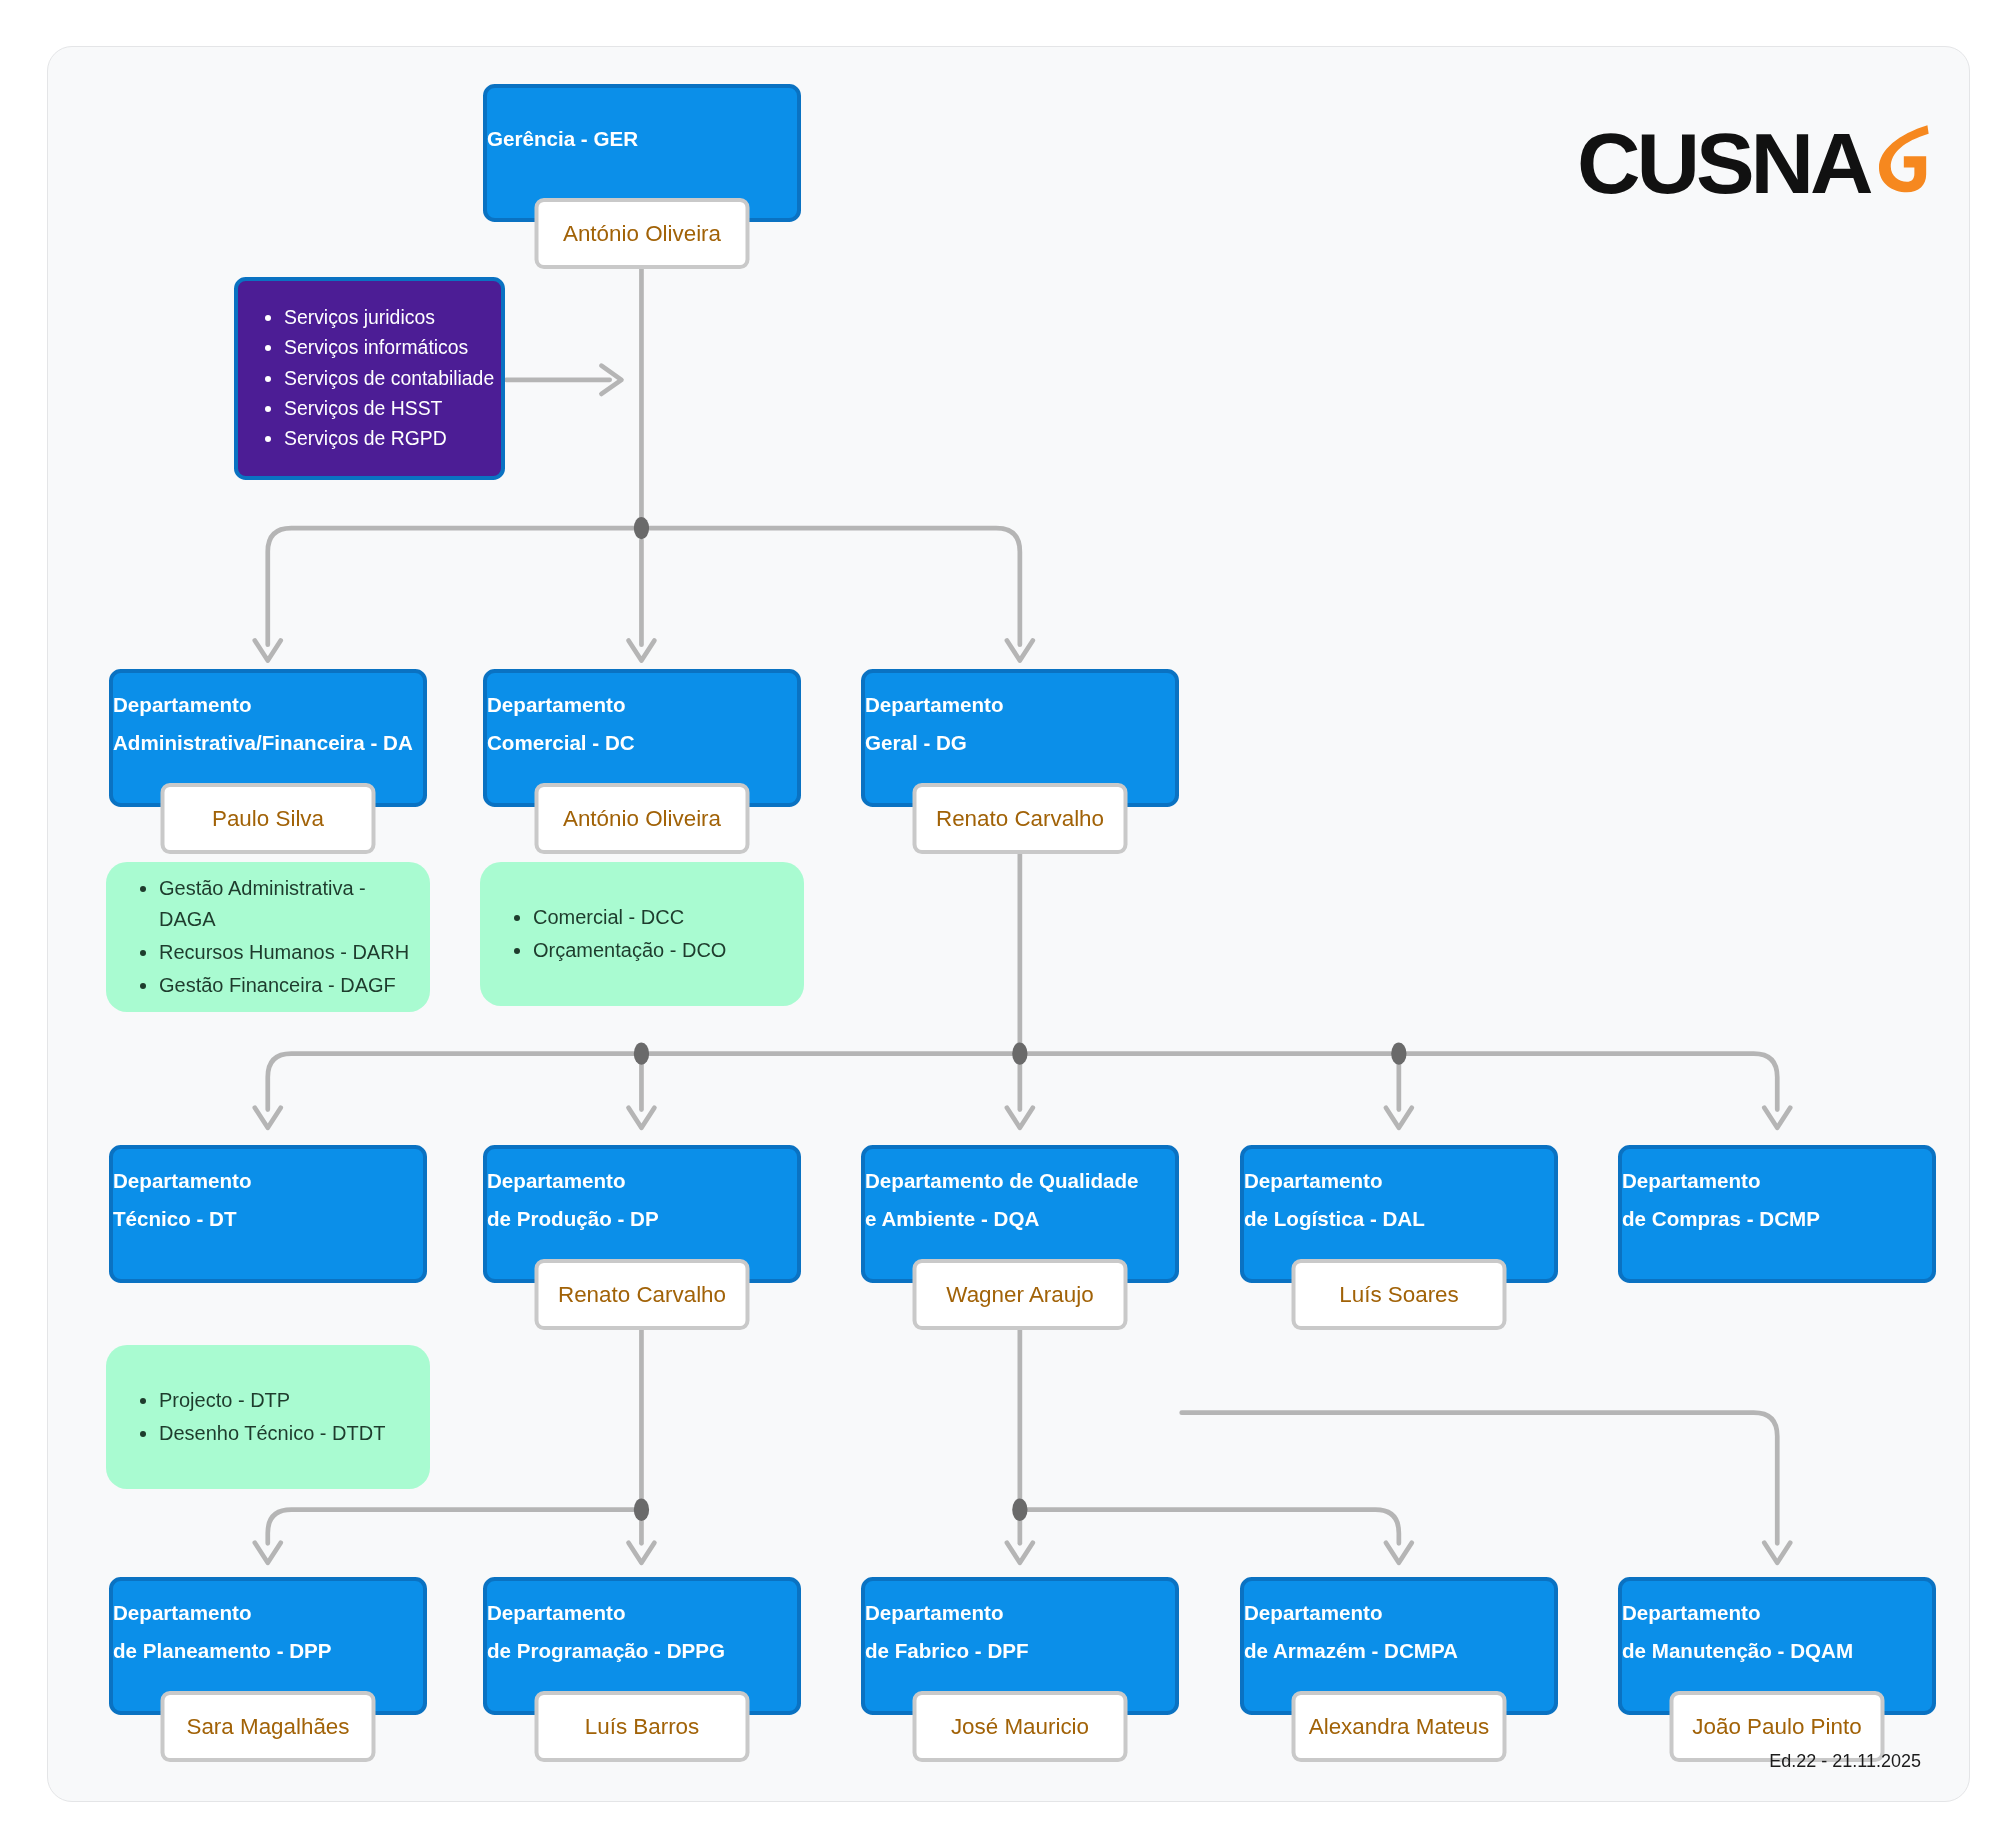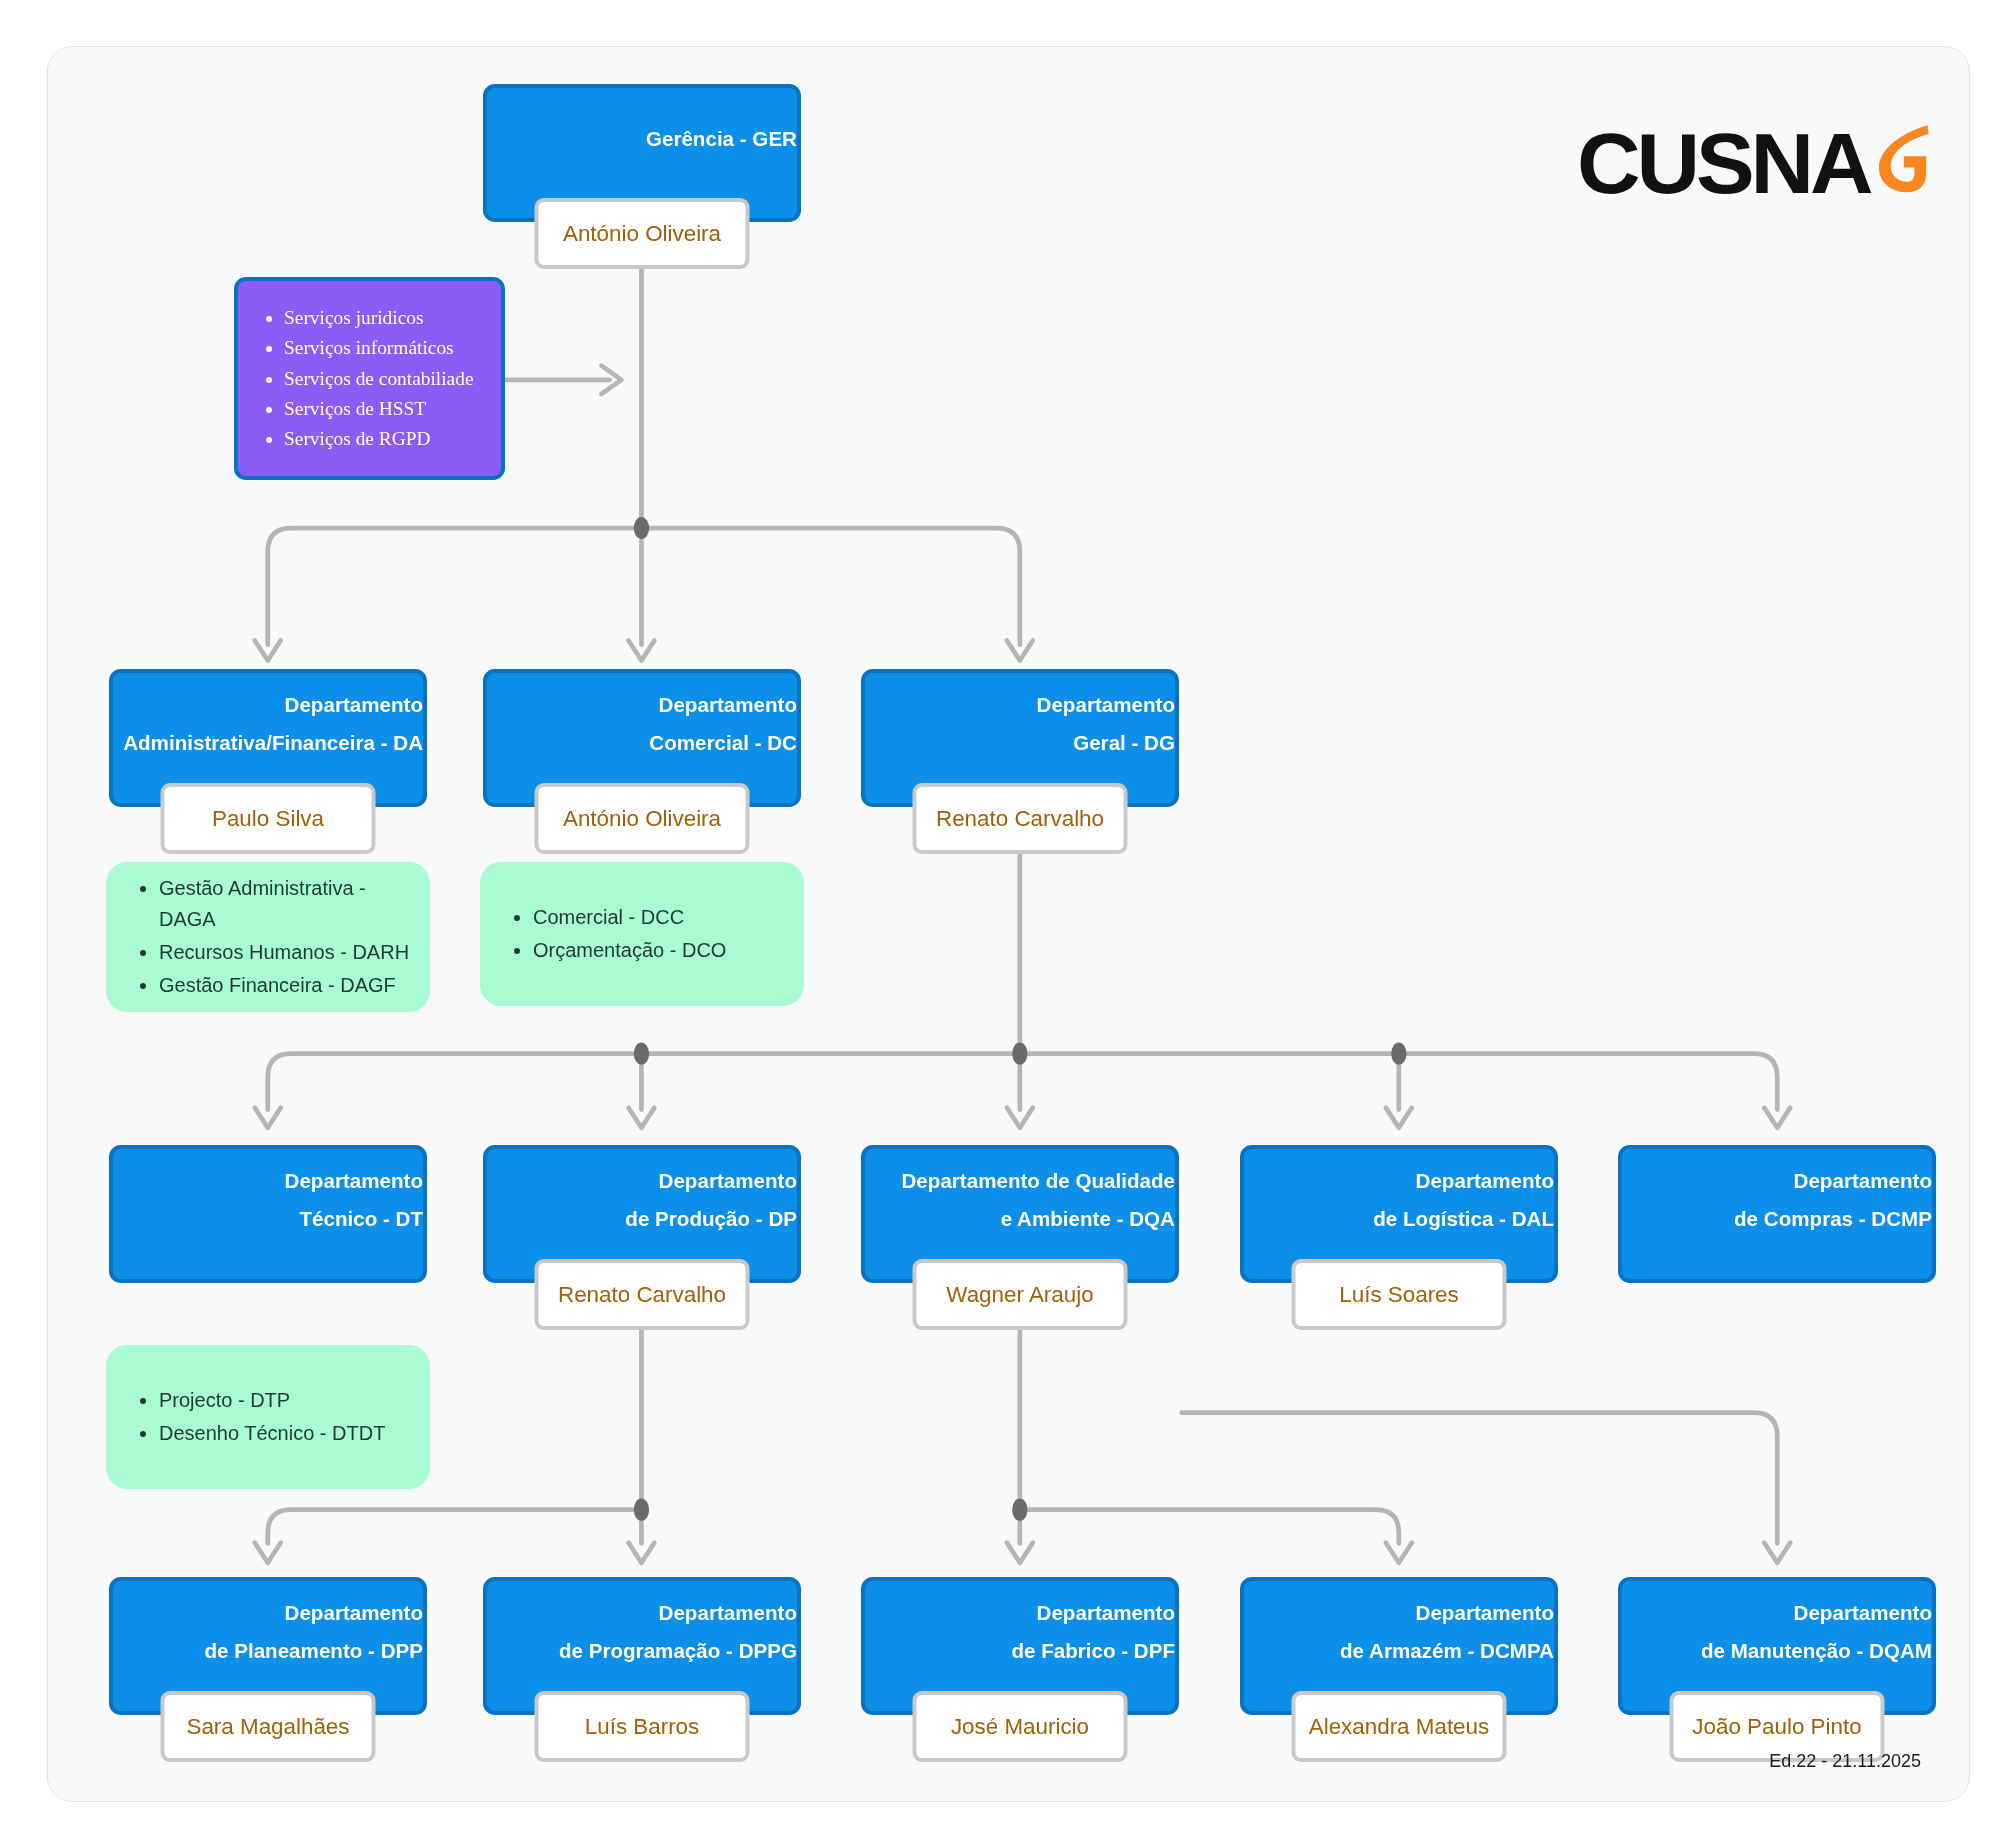--- a/index.html
+++ b/index.html
@@ -5,36 +5,36 @@
   html,body{margin:0;padding:0;background:#ffffff;width:2015px;height:1846px;
     font-family:"Liberation Sans","DejaVu Sans",sans-serif;overflow:hidden;}
   #stage{position:relative;width:2015px;height:1846px;}
   .card{position:absolute;left:47px;top:46px;width:1921px;height:1754px;
     background:#f8f9fa;border:1.8px solid #e4e5e7;border-radius:25px;z-index:0;}
   #wires{position:absolute;left:0;top:0;z-index:1;}
   
   .dept{position:absolute;width:318px;height:138px;background:#0b8fe9;
     border:4.1px solid #0a72c2;border-radius:11.8px;box-sizing:border-box;z-index:3;}
   .dept-title{position:absolute;left:0;right:0;top:0;bottom:29px;display:flex;
-    flex-direction:column;justify-content:center;align-items:flex-end;gap:14px;
+    flex-direction:column;justify-content:center;align-items:flex-start;gap:14px;
     color:#ffffff;font-weight:bold;font-size:20.6px;white-space:nowrap;}
   .name-tag{position:absolute;left:50%;transform:translateX(-50%);top:110px;
     width:215px;height:71px;background:#ffffff;border:4.7px solid #c9c9c9;
     border-radius:9.4px;box-sizing:border-box;display:flex;align-items:center;
     justify-content:center;font-size:22.4px;color:#a16207;white-space:nowrap;z-index:4;}
   
   .gbox{position:absolute;width:324px;background:#a9fbd1;border-radius:21px;
     box-sizing:border-box;display:flex;align-items:center;z-index:2;}
   .gbox ul{margin:0;padding-left:53px;padding-right:17.7px;list-style:disc;
     color:#1e3c2d;font-size:20px;line-height:1.55;}
   .gbox li{margin:2.4px 0;}
   
   .svc{position:absolute;left:234px;top:277px;width:271px;height:203px;
-    background:#8b5cf6;border:4.1px solid #0a72c2;border-radius:11.8px;
-    box-sizing:border-box;display:flex;align-items:center;z-index:3;font-family:Liberation Serif, serif;}
+    background:#4c1d95;border:4.1px solid #0a72c2;border-radius:11.8px;
+    box-sizing:border-box;display:flex;align-items:center;z-index:3;}
   .svc ul{margin:0;padding-left:46px;padding-right:5.9px;list-style:disc;
     color:#ffffff;font-size:19.4px;line-height:1.32;}
   .svc li{margin:4.7px 0;}
   
   .logo{position:absolute;left:1577px;top:117px;width:353px;height:94px;
     display:flex;align-items:center;z-index:5;}
   .logo-text{font-size:88px;font-weight:bold;color:#111111;letter-spacing:-4.1px;
     transform:scaleY(0.96);}
   .logo-g{width:66px;height:88px;margin-left:4.7px;transform:translateY(-5.9px);}
   .footer{position:absolute;right:94px;top:1751px;font-size:18px;color:#1c1c1c;

